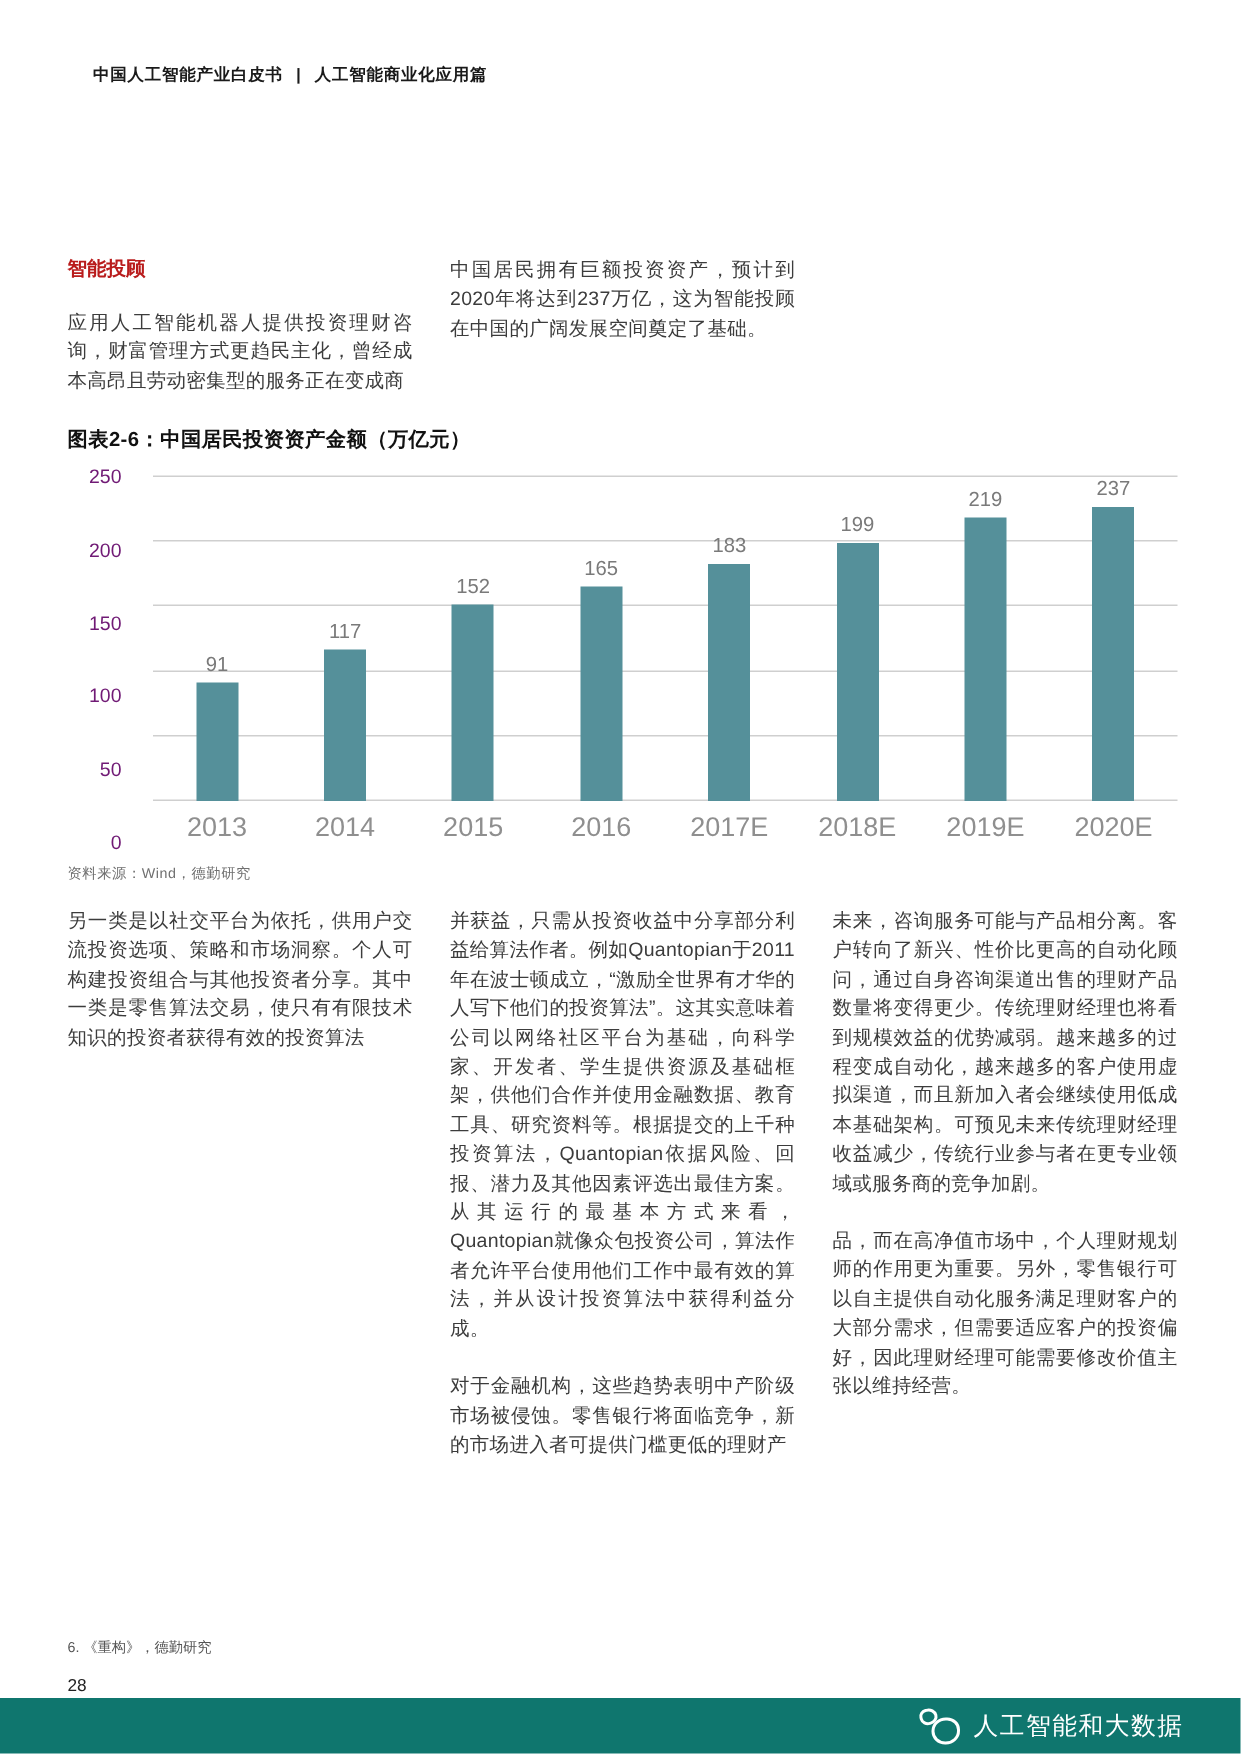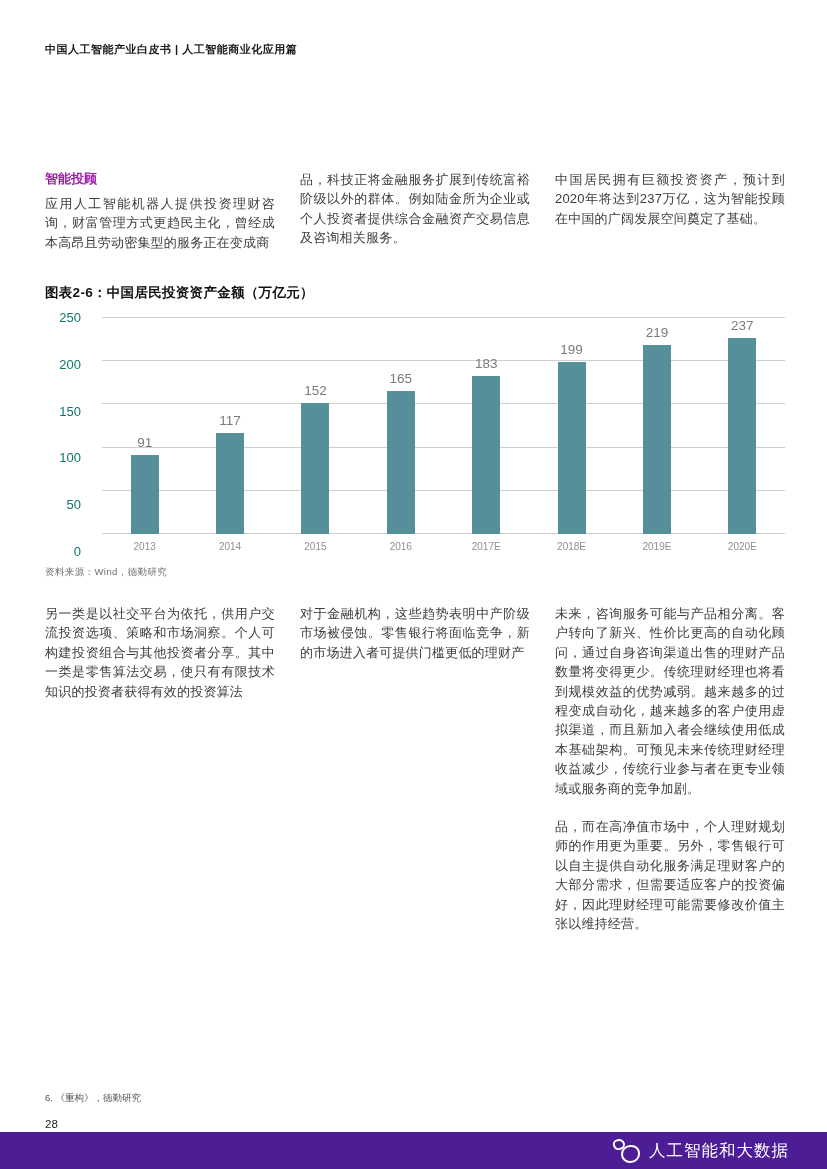--- a/index.html
+++ b/index.html
@@ -6,84 +6,85 @@
   html,body { background:#ffffff; }
   body {
     width: 827px; height: 1169px;
     position: relative;
     overflow: hidden;
     font-family: "Liberation Sans", "DejaVu Sans", sans-serif;
     color: #3c3c3c;
   }
 
   .doc-header {
-    position: absolute; top: 42px; left: 45px;
+    position: absolute; top: 42px; left: 62px;
     font-size: 11px; font-weight: bold; color: #1a1a1a;
     letter-spacing: 0.5px;
+    font-family: Liberation Mono, monospace;
   }
 
   .intro {
     position: absolute; top: 170px; left: 45px; right: 42px;
     display: grid; grid-template-columns: repeat(3, 1fr); column-gap: 25px;
   }
   .intro p, .body-cols p {
     font-size: 13px; line-height: 19.4px; text-align: justify;
     color: #3c3c3c; letter-spacing: 0.2px;
   }
   .section-heading {
-    color: #a21caf; font-weight: bold; font-size: 13px; margin-bottom: 6px;
+    color: #b91c1c; font-weight: bold; font-size: 13px; margin-bottom: 17px;
   }
 
   .chart-block { position: absolute; top: 284px; left: 45px; right: 42px; }
   .chart-title { font-size: 13.5px; font-weight: bold; color: #111; letter-spacing: 0.3px; }
 
   .chart-area { position: relative; margin-top: 16px; }
   .y-axis-labels { position: absolute; left: 0; top: 0; bottom: 0; width: 42px; }
   .ytick {
-    position: absolute; right: 6px; font-size: 13px; color: #0f766e;
+    position: absolute; right: 6px; font-size: 13px; color: #701a75;
   }
   .plot {
     margin-left: 57px; height: 216px; position: relative;
   }
   .gridline {
     position: absolute; left: 0; right: 0; height: 1px; background: #cfcfcf; z-index: 1;
   }
   .bars {
     position: absolute; left: 0; right: 0; top: 0; bottom: 0;
     display: flex; align-items: flex-end; z-index: 2;
   }
   .bar-group {
     flex: 1 1 0; height: 100%;
     display: flex; flex-direction: column; align-items: center; justify-content: flex-end;
   }
   .bar-value { font-size: 13.5px; color: #7a7a7a; margin-bottom: 5px; }
   .bar { width: 28px; }
   .x-axis-labels { margin-left: 57px; display: flex; margin-top: 7px; }
-  .xtick { flex: 1 1 0; text-align: center; font-size: 10px; color: #8f8f8f; }
+  .xtick { flex: 1 1 0; text-align: center; font-size: 18px; color: #8f8f8f; }
 
   .chart-source { margin-top: 14px; font-size: 9.5px; color: #6f6f6f; letter-spacing: 0.4px; }
 
   .body-cols {
     position: absolute; top: 604px; left: 45px; right: 42px;
     display: grid; grid-template-columns: repeat(3, 1fr); column-gap: 25px;
   }
   .body-cols p + p { margin-top: 19px; }
 
   .footnote {
     position: absolute; left: 45px; top: 1092px;
     font-size: 9.5px; color: #555;
   }
   .page-number {
     position: absolute; left: 45px; top: 1118px;
     font-size: 11.5px; color: #222;
   }
 
   .bottom-bar {
     position: absolute; left: 0; right: 0; bottom: 0; height: 37px;
-    background: #4c1d95;
+    background: #0f766e;
     display: flex; align-items: center; justify-content: flex-end;
     padding-right: 38px; gap: 9px;
   }
   .brand-logo { position: relative; width: 27px; height: 27px; flex: 0 0 auto; }
   .logo-ring-big {
     position: absolute; right: 0; bottom: 1px; width: 19px; height: 18px;
     border: 2px solid #ffffff; border-radius: 50% 45% 50% 48%;
     background: transparent;
   }
   .logo-ring-small {
@@ -95,23 +96,20 @@
 </style>
 </head>
 <body>
 
 <div class="doc-header">中国人工智能产业白皮书 | 人工智能商业化应用篇</div>
 
 <div class="intro">
   <div>
     <div class="section-heading">智能投顾</div>
     <p>应用人工智能机器人提供投资理财咨询，财富管理方式更趋民主化，曾经成本高昂且劳动密集型的服务正在变成商</p>
-  </div>
-  <div>
-    <p>品，科技正将金融服务扩展到传统富裕阶级以外的群体。例如陆金所为企业或个人投资者提供综合金融资产交易信息及咨询相关服务。</p>
   </div>
   <div>
     <p>中国居民拥有巨额投资资产，预计到2020年将达到237万亿，这为智能投顾在中国的广阔发展空间奠定了基础。</p>
   </div>
 </div>
 
 <div class="chart-block">
   <div class="chart-title">图表2-6：中国居民投资资产金额（万亿元）</div>
   <div class="chart-area">
     <div class="y-axis-labels">
@@ -176,20 +174,21 @@
       </div>
   </div>
   <div class="chart-source">资料来源：Wind，德勤研究</div>
 </div>
 
 <div class="body-cols">
   <div>
     <p>另一类是以社交平台为依托，供用户交流投资选项、策略和市场洞察。个人可构建投资组合与其他投资者分享。其中一类是零售算法交易，使只有有限技术知识的投资者获得有效的投资算法</p>
   </div>
   <div>
+    <p>并获益，只需从投资收益中分享部分利益给算法作者。例如Quantopian于2011年在波士顿成立，“激励全世界有才华的人写下他们的投资算法”。这其实意味着公司以网络社区平台为基础，向科学家、开发者、学生提供资源及基础框架，供他们合作并使用金融数据、教育工具、研究资料等。根据提交的上千种投资算法，Quantopian依据风险、回报、潜力及其他因素评选出最佳方案。从其运行的最基本方式来看，Quantopian就像众包投资公司，算法作者允许平台使用他们工作中最有效的算法，并从设计投资算法中获得利益分成。</p>
     <p>对于金融机构，这些趋势表明中产阶级市场被侵蚀。零售银行将面临竞争，新的市场进入者可提供门槛更低的理财产</p>
   </div>
   <div>
     <p>未来，咨询服务可能与产品相分离。客户转向了新兴、性价比更高的自动化顾问，通过自身咨询渠道出售的理财产品数量将变得更少。传统理财经理也将看到规模效益的优势减弱。越来越多的过程变成自动化，越来越多的客户使用虚拟渠道，而且新加入者会继续使用低成本基础架构。可预见未来传统理财经理收益减少，传统行业参与者在更专业领域或服务商的竞争加剧。</p>
     <p>品，而在高净值市场中，个人理财规划师的作用更为重要。另外，零售银行可以自主提供自动化服务满足理财客户的大部分需求，但需要适应客户的投资偏好，因此理财经理可能需要修改价值主张以维持经营。</p>
   </div>
 </div>
 
 <div class="footnote">6. 《重构》，德勤研究</div>
 <div class="page-number">28</div>

